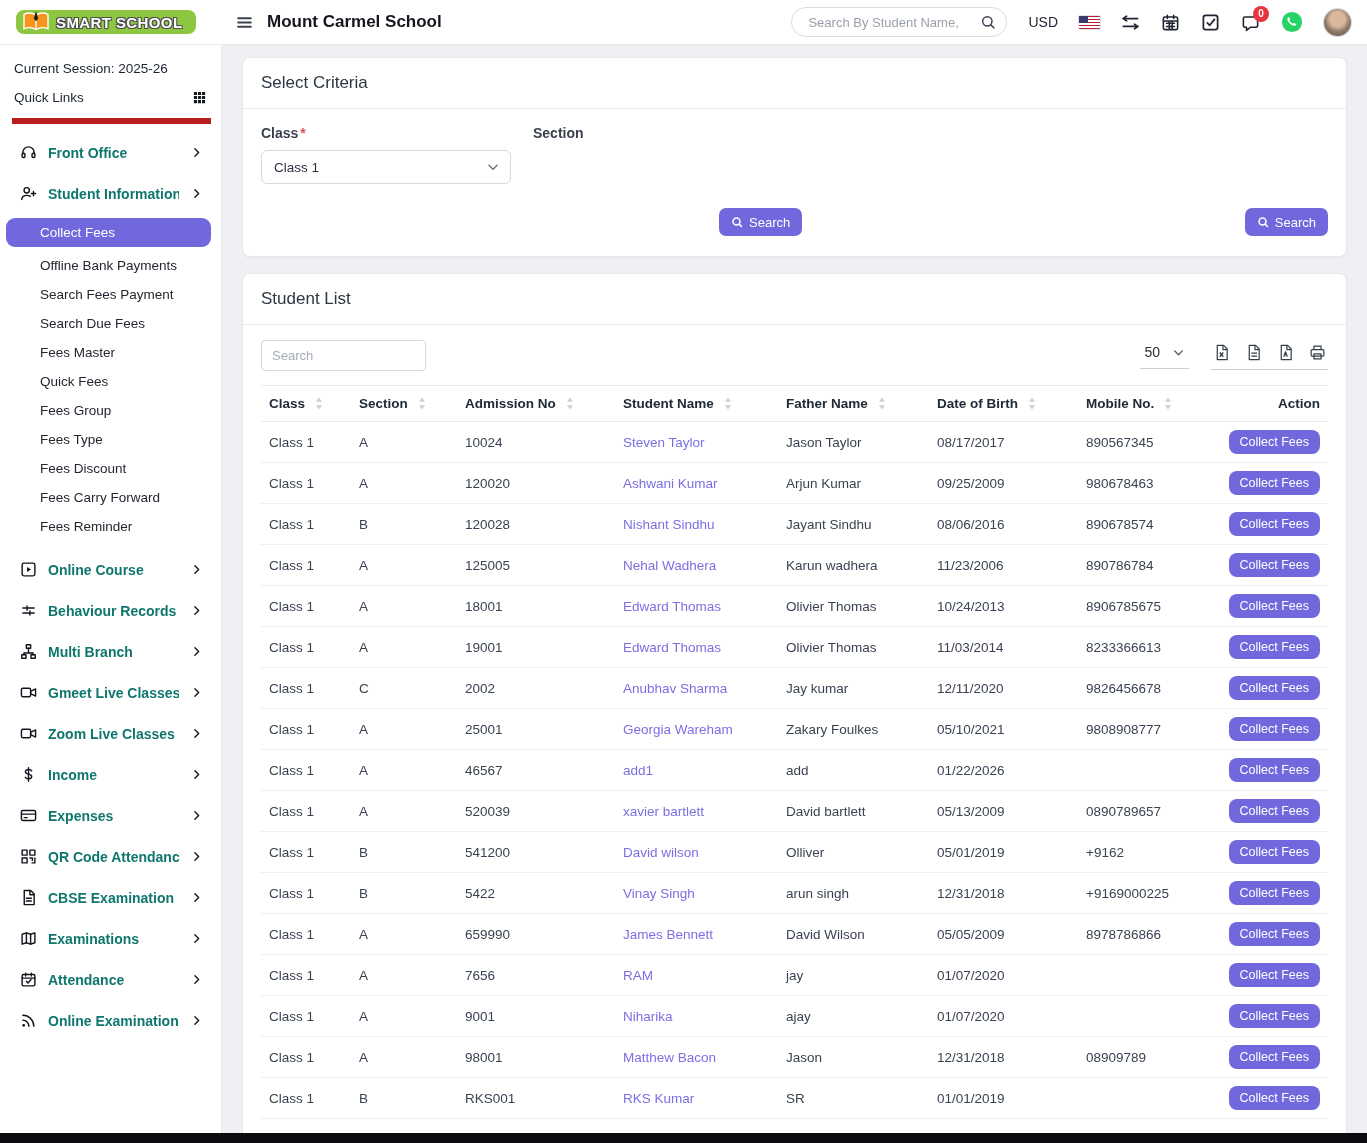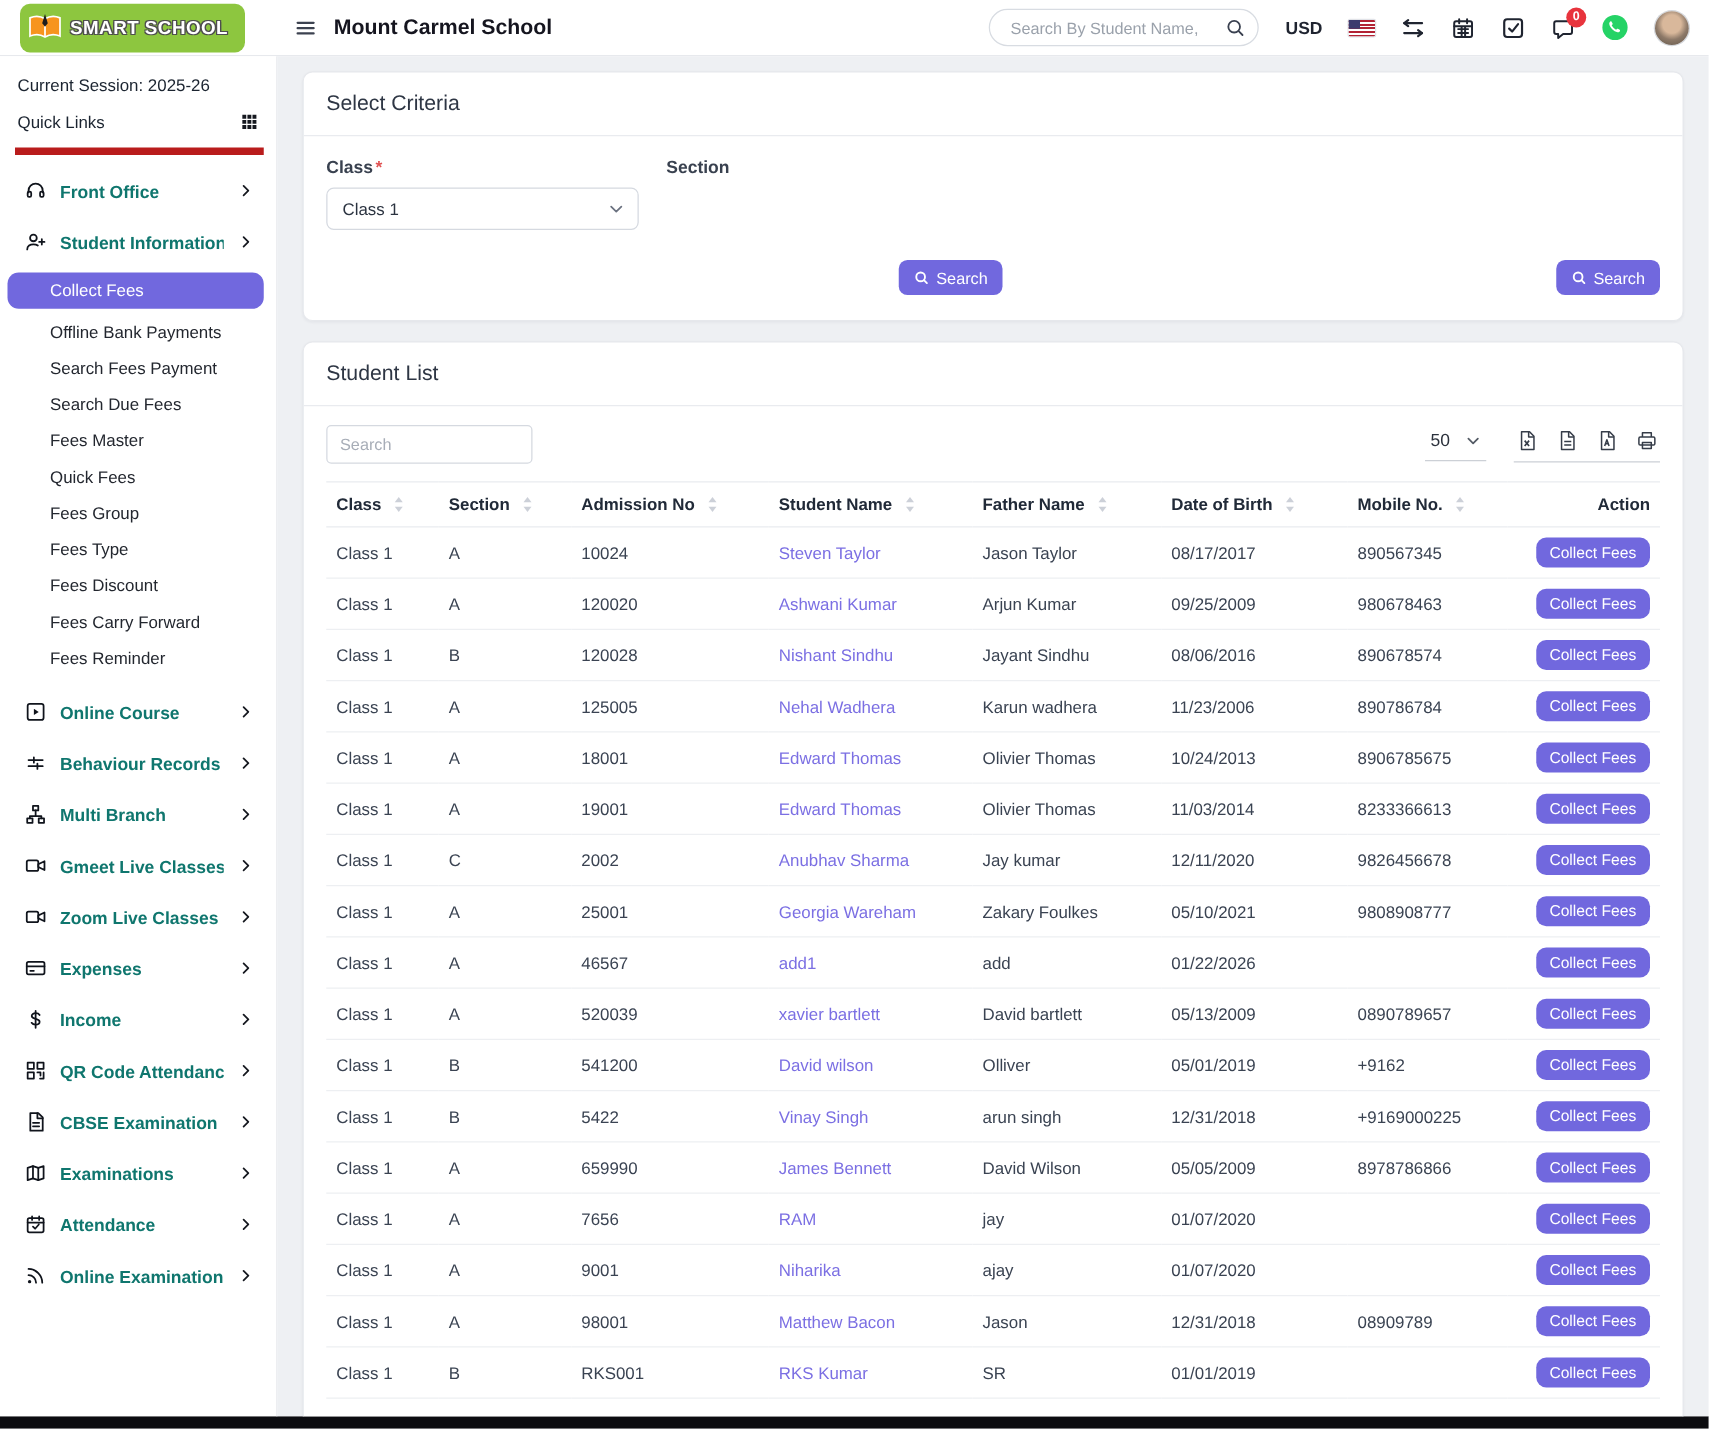--- a/index.html
+++ b/index.html
@@ -7,36 +7,36 @@
   body {
     width:1367px; height:1143px; overflow:hidden;
     font-family:"Liberation Sans", sans-serif;
     background:#ffffff; color:#222;
   }
   svg { display:block; }
 
   
   .topbar { height:45px; display:flex; align-items:center; background:#fff; border-bottom:1px solid #e7e9ed; }
   .logo-area { width:222px; flex:0 0 222px; display:flex; align-items:center; padding-left:16px; }
-  .logo { background:#8dc63f; border-radius:8px; height:39px; display:flex; align-items:center; gap:6px; padding:3px 14px 3px 6px; }
+  .logo { background:#8dc63f; border-radius:8px; height:24px; display:flex; align-items:center; gap:6px; padding:3px 14px 3px 6px; }
   .logo-book svg { width:28px; height:24px; }
   .logo-text { color:#fff; font-weight:800; font-size:15px; letter-spacing:.4px;
     text-shadow:-1px -1px 0 #4e4e4e, 1px -1px 0 #4e4e4e, -1px 1px 0 #4e4e4e, 1px 1px 0 #4e4e4e; }
   .nav-main { flex:1; display:flex; align-items:center; gap:14px; padding-left:14px; }
   .hamburger { color:#3c4250; cursor:pointer; }
   .hamburger svg { width:17px; height:17px; }
   .app-title { font-size:17px; font-weight:700; color:#15151f; }
   .nav-right { margin-left:auto; display:flex; align-items:center; gap:21px; padding-right:16px; }
   .top-search { width:216px; height:30px; border:1px solid #d8dce2; border-radius:16px; display:flex; align-items:center; padding:0 10px 0 14px; background:#fff; }
   .top-search input { border:none; outline:none; flex:1; font-size:13px; color:#333; min-width:0; background:transparent; }
   .top-search input::placeholder { color:#9aa1ab; }
   .top-search .s-ic { color:#3a4150; }
   .icon-btn { color:#1f2430; position:relative; cursor:pointer; }
   .icon-btn svg { width:19px; height:19px; }
-  .currency { font-size:14px; font-weight:700; color:#1f2430; cursor:pointer; }
+  .currency { font-size:14px; font-weight:400; color:#1f2430; cursor:pointer; }
   .flag { width:21px; height:13px; border-radius:1px; position:relative; cursor:pointer;
     background:repeating-linear-gradient(#b22234 0 1.5px, #fff 1.5px 3px); box-shadow:0 0 0 1px #e1e3e8; }
   .flag::after { content:""; position:absolute; left:0; top:0; width:9px; height:7px; background:#3c3b6e; }
   .badge { position:absolute; top:-7px; right:-9px; background:#e8343d; color:#fff; font-size:10px; font-weight:700;
     border-radius:9px; min-width:16px; height:16px; line-height:16px; text-align:center; padding:0 2px; }
   .wa { color:#25d366; }
   .wa svg { width:22px; height:22px; }
   .avatar { width:27px; height:27px; border-radius:50%; cursor:pointer;
     background:radial-gradient(circle at 50% 38%, #d9b89b 0 34%, #8d7968 58%, #5d5348 100%);
     box-shadow:0 0 0 1px #d4d7dc; }
@@ -301,39 +301,39 @@
           <span class="mi-label">Zoom Live Classes</span>
           <span class="mi-chev">
             <svg viewBox="0 0 24 24" fill="none" stroke="currentColor" stroke-width="2" stroke-linecap="round" stroke-linejoin="round">
               <path d="M9 5l7 7-7 7"></path>
             </svg>
           </span>
         </div>
         <div class="menu-item">
           <span class="mi-icon">
             <svg viewBox="0 0 24 24" fill="none" stroke="currentColor" stroke-width="2" stroke-linecap="round" stroke-linejoin="round">
+              <path d="M12 2.5v19"></path>
+              <path d="M16.5 7c-.8-1.3-2.4-2-4.5-2-2.5 0-4.4 1.3-4.4 3.2 0 4.2 8.9 2.3 8.9 6.5 0 1.9-2 3.3-4.5 3.3-2.1 0-3.7-.8-4.5-2.1"></path>
+            </svg>
+          </span>
+          <span class="mi-label">Income</span>
+          <span class="mi-chev">
+            <svg viewBox="0 0 24 24" fill="none" stroke="currentColor" stroke-width="2" stroke-linecap="round" stroke-linejoin="round">
+              <path d="M9 5l7 7-7 7"></path>
+            </svg>
+          </span>
+        </div>
+        <div class="menu-item">
+          <span class="mi-icon">
+            <svg viewBox="0 0 24 24" fill="none" stroke="currentColor" stroke-width="2" stroke-linecap="round" stroke-linejoin="round">
               <rect x="2" y="5" width="20" height="14" rx="2"></rect>
               <path d="M2 10h20M6 15h4"></path>
             </svg>
           </span>
           <span class="mi-label">Expenses</span>
-          <span class="mi-chev">
-            <svg viewBox="0 0 24 24" fill="none" stroke="currentColor" stroke-width="2" stroke-linecap="round" stroke-linejoin="round">
-              <path d="M9 5l7 7-7 7"></path>
-            </svg>
-          </span>
-        </div>
-        <div class="menu-item">
-          <span class="mi-icon">
-            <svg viewBox="0 0 24 24" fill="none" stroke="currentColor" stroke-width="2" stroke-linecap="round" stroke-linejoin="round">
-              <path d="M12 2.5v19"></path>
-              <path d="M16.5 7c-.8-1.3-2.4-2-4.5-2-2.5 0-4.4 1.3-4.4 3.2 0 4.2 8.9 2.3 8.9 6.5 0 1.9-2 3.3-4.5 3.3-2.1 0-3.7-.8-4.5-2.1"></path>
-            </svg>
-          </span>
-          <span class="mi-label">Income</span>
           <span class="mi-chev">
             <svg viewBox="0 0 24 24" fill="none" stroke="currentColor" stroke-width="2" stroke-linecap="round" stroke-linejoin="round">
               <path d="M9 5l7 7-7 7"></path>
             </svg>
           </span>
         </div>
         <div class="menu-item">
           <span class="mi-icon">
             <svg viewBox="0 0 24 24" fill="none" stroke="currentColor" stroke-width="2" stroke-linecap="round" stroke-linejoin="round">
               <rect x="3" y="3" width="7" height="7"></rect>

